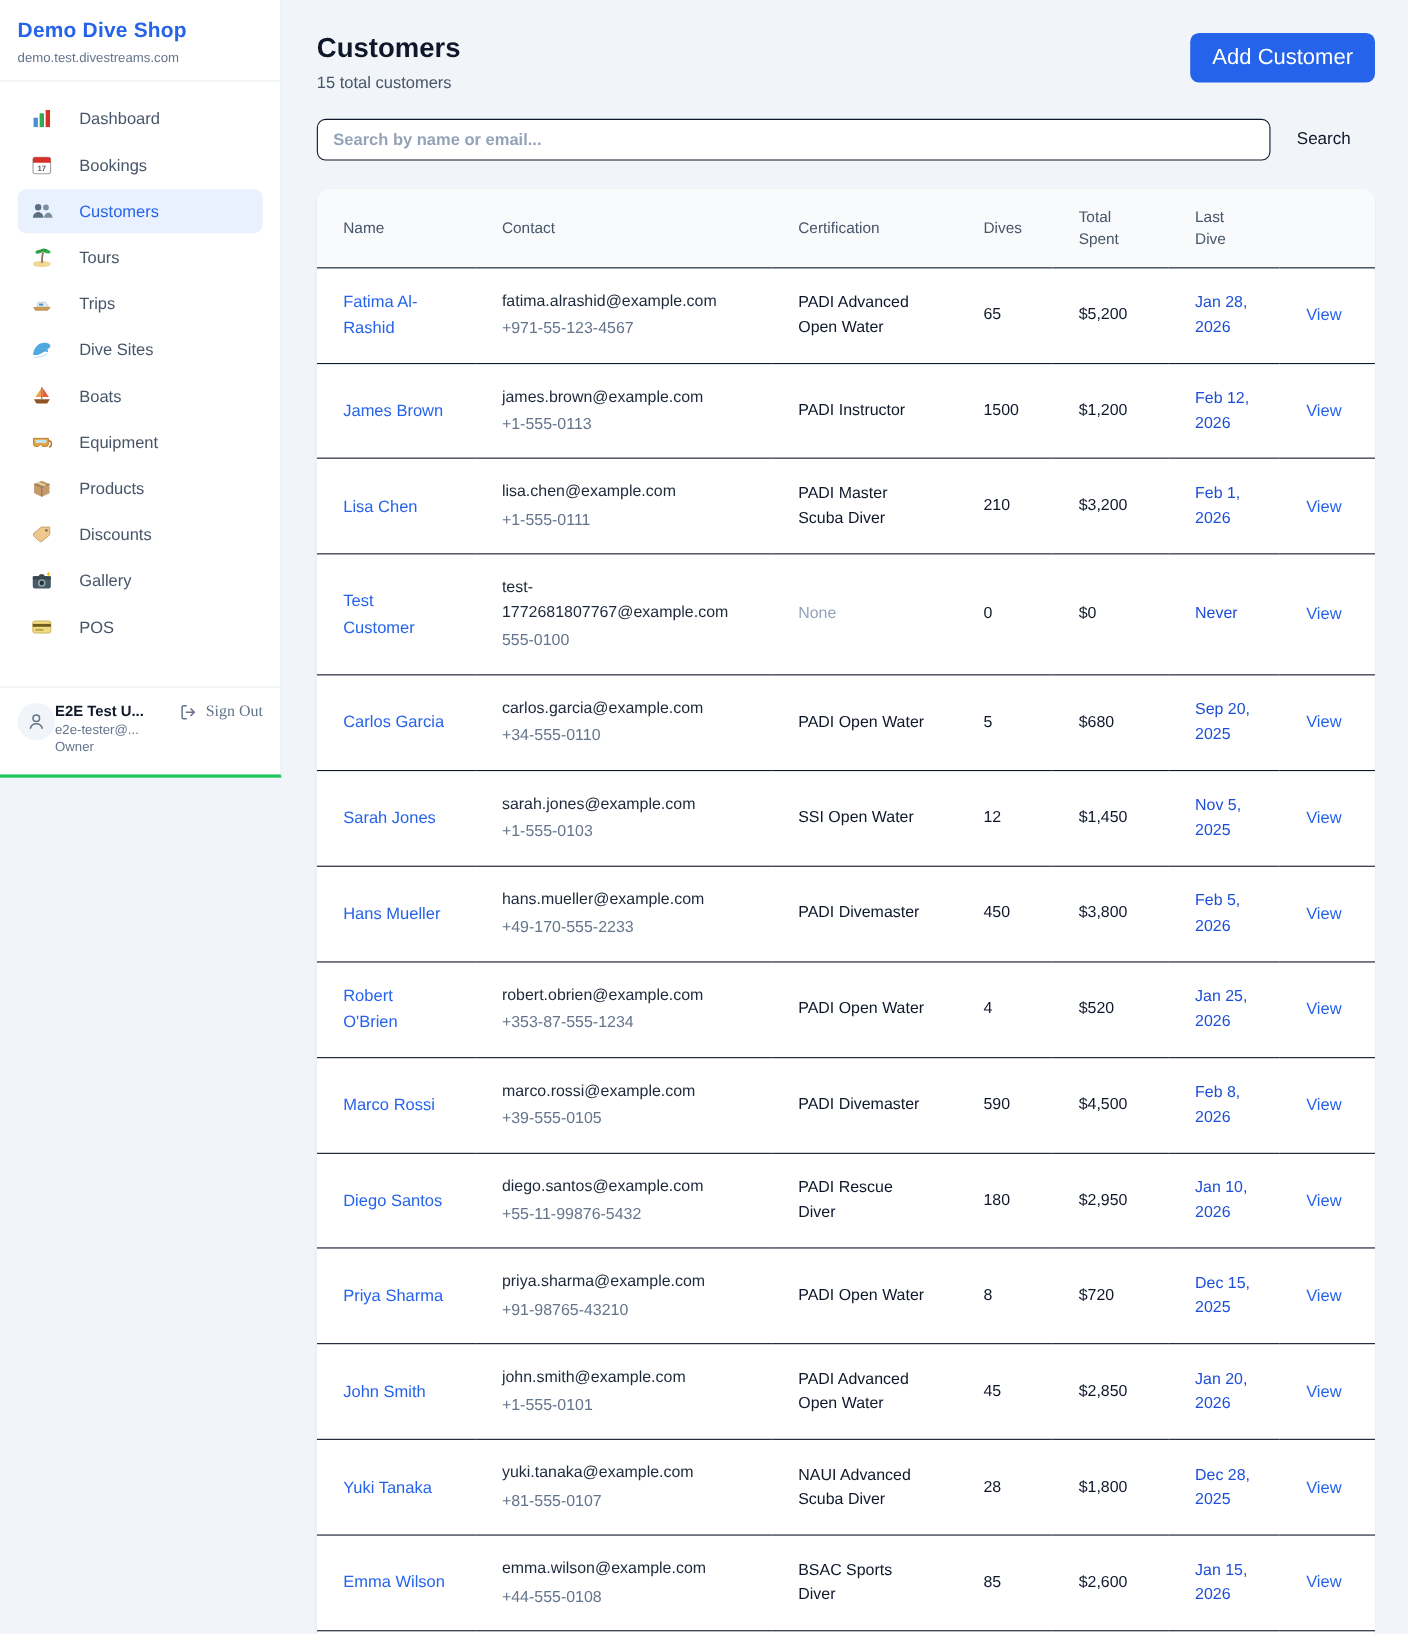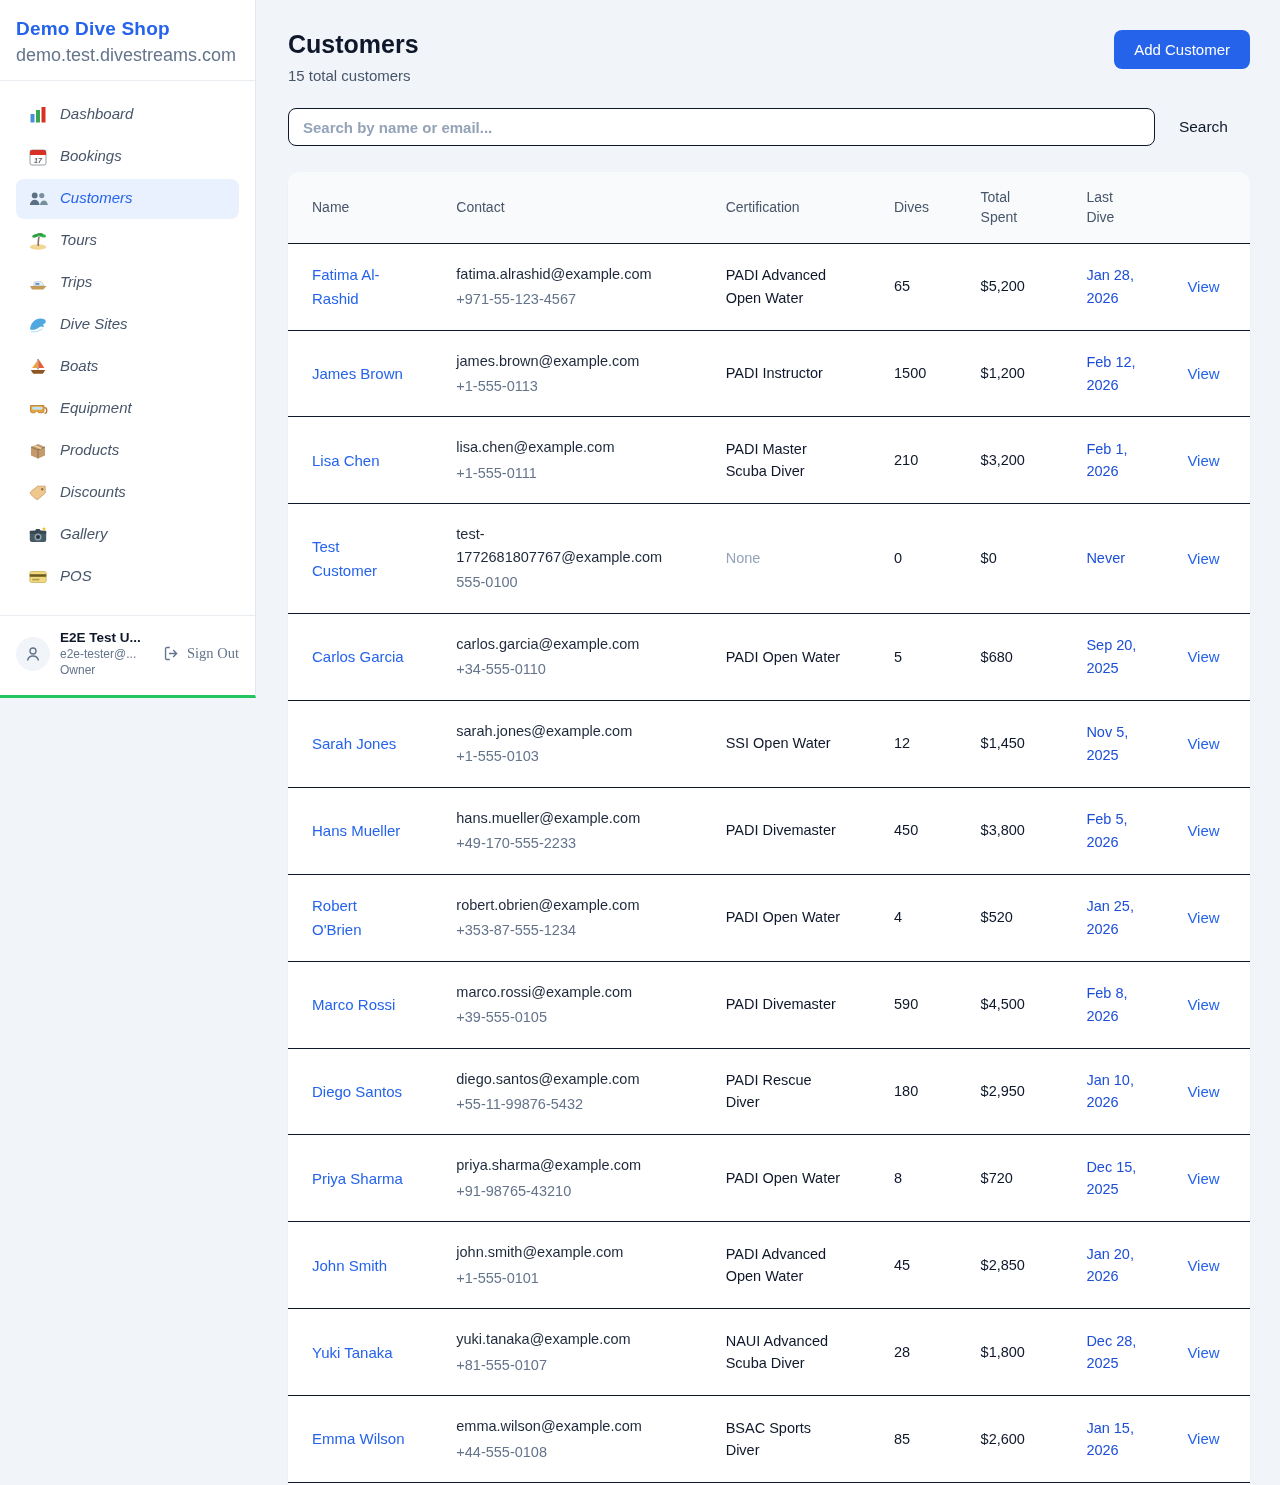--- a/index.html
+++ b/index.html
@@ -14,53 +14,53 @@
   
   .sidebar {
     width:256px; flex:0 0 256px;
     background:#ffffff;
     border-right:1px solid #e2e8f0;
     border-bottom:3px solid #22c55e;
     display:flex; flex-direction:column;
   }
   .brand { padding:18px 16px 14px 16px; border-bottom:1px solid #e9edf2; }
   .brand-name { color:#2563eb; font-size:19px; font-weight:700; letter-spacing:.2px; }
-  .brand-domain { color:#64748b; font-size:18px; margin-top:5px; }
+  .brand-domain { color:#64748b; font-size:12px; margin-top:5px; }
   .nav { padding:12px 8px 8px 8px; }
   .nav-item {
-    display:flex; gap:12px;
+    display:flex; align-items:center; gap:24px;
     padding:10px 12px; margin:2px 8px;
     border-radius:8px; cursor:pointer;
-    color:#475569; font-size:15px;font-style:italic;
+    color:#475569; font-size:15px;
   }
   .nav-item .nav-icon { width:20px; height:20px; flex:0 0 20px; display:inline-flex; }
   .nav-item.active { background:#eaf1fe; color:#2563eb; font-weight:500; }
   .side-footer {
     border-top:1px solid #e9edf2;
-    margin-top:8px;
+    margin-top:24px;
     padding:14px 16px 18px 16px;
-    display:flex; align-items:center; gap:10px;
+    display:flex; align-items:flex-start; 
   }
   .avatar {
     width:34px; height:34px; border-radius:50%;
     background:#f1f5f9; display:flex; align-items:center; justify-content:center;
     flex:0 0 34px;
   }
   .user-info { flex:1; min-width:0; }
   .user-name { font-size:13.5px; font-weight:700; color:#0f172a; white-space:nowrap; overflow:hidden; }
   .user-email, .user-role { font-size:12px; color:#64748b; margin-top:2px; white-space:nowrap; overflow:hidden; }
   .signout { display:flex; align-items:center; gap:7px; color:#64748b; font-size:14.5px; background:none; border:none; cursor:pointer; font-family:Liberation Serif, serif; }
   
   .main { flex:1; padding:30px 30px 30px 32px; background:#f1f5f9; min-height:1485px; }
   .page-head { display:flex; align-items:flex-start; justify-content:space-between; }
   .page-title { font-size:25px; font-weight:700; color:#0f172a; }
   .page-subtitle { font-size:15px; color:#475569; margin-top:8px; }
   .btn-primary {
     background:#2563eb; color:#fff; border:none; border-radius:8px;
-    font-size:15px; font-weight:500; padding:11px 20px; cursor:pointer;
+    font-size:20px; font-weight:500; padding:11px 20px; cursor:pointer;
     font-family:inherit;
   }
   .search-row { display:flex; align-items:center; margin-top:24px; gap:2px; }
   .search-input {
     flex:1; height:38px; border:1px solid #0f172a; border-radius:8px;
     padding:0 14px; font-size:15px; font-family:inherit; color:#0f172a;
     background:#fff; outline:none;font-weight:bold;
   }
   .search-input::placeholder { color:#94a3b8; }
   .btn-search {

